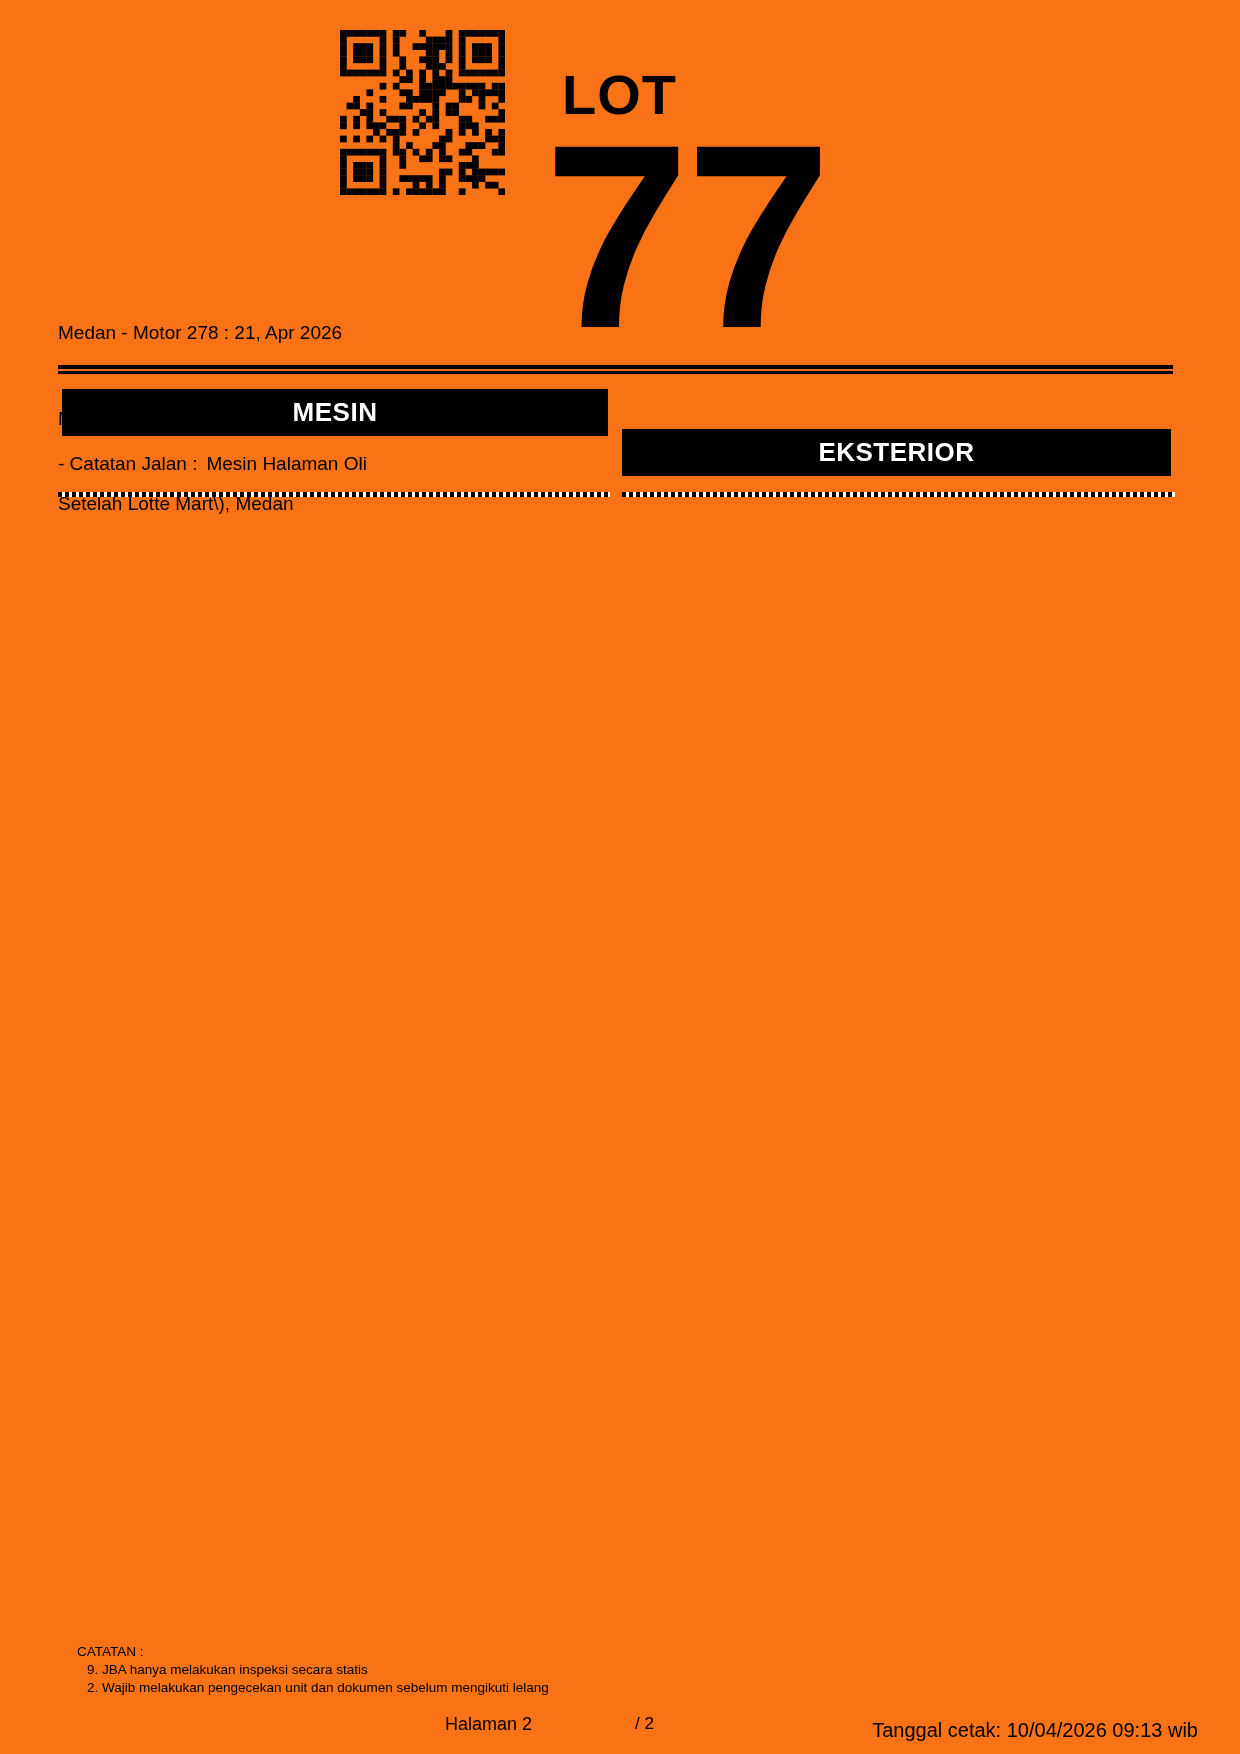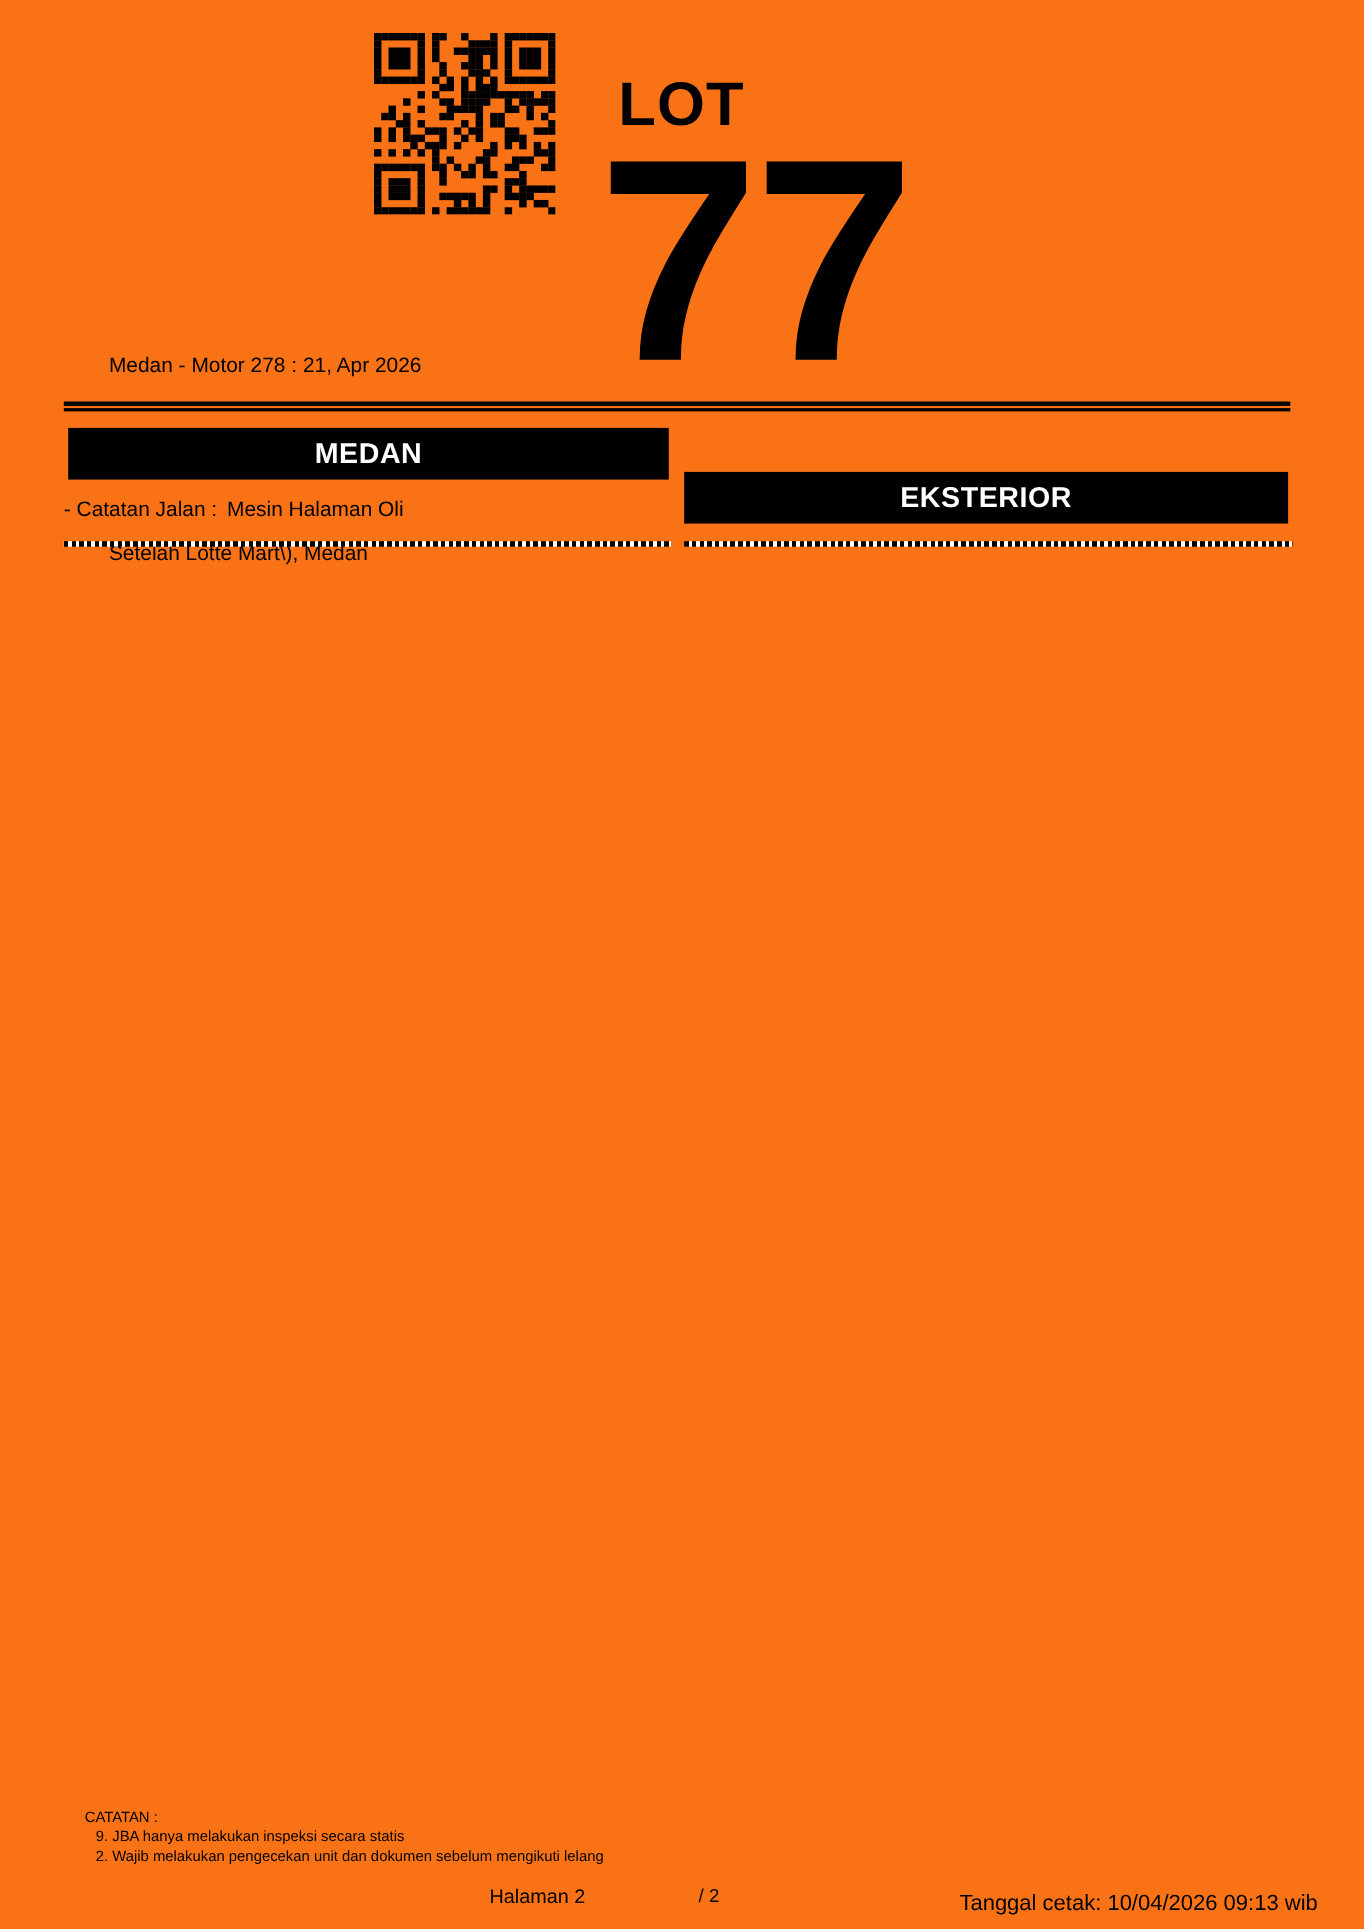--- a/index.html
+++ b/index.html
@@ -43,21 +43,20 @@
     letter-spacing: -4px;
   }
 
   .auction-info {
     left: 58px;
     top: 262px;
     width: 470px;
     font-size: 19px;
     line-height: 28.5px;
     white-space: pre-wrap;
-    margin-left: 41px;
   }
 
   .double-rule {
     left: 58px;
     top: 365px;
     width: 1115px;
     height: 9px;
     box-sizing: border-box;
     border-top: 4px solid #000000;
     border-bottom: 3px solid #000000;
@@ -423,21 +422,21 @@
 
   <div class="abs auction-info">
     <div>Medan - Motor 278 : 21, Apr 2026</div>
     <div>MEDAN - Jalan Gatot Subroto KM7 No.8 \(100 M</div>
     <div>Setelah Lotte Mart\), Medan</div>
   </div>
 
   <div class="abs double-rule"></div>
 
   <div class="abs section-bar mesin">
-    <span>MEDAN</span>
+    <span>MESIN</span>
   </div>
   <div class="abs section-bar eksterior">
     <span>EKSTERIOR</span>
   </div>
 
   <div class="abs catatan-line">
     <span>- Catatan Jalan :</span><span class="val">Mesin Halaman Oli</span>
   </div>
 
   <div class="abs dotted-rule left"></div>

